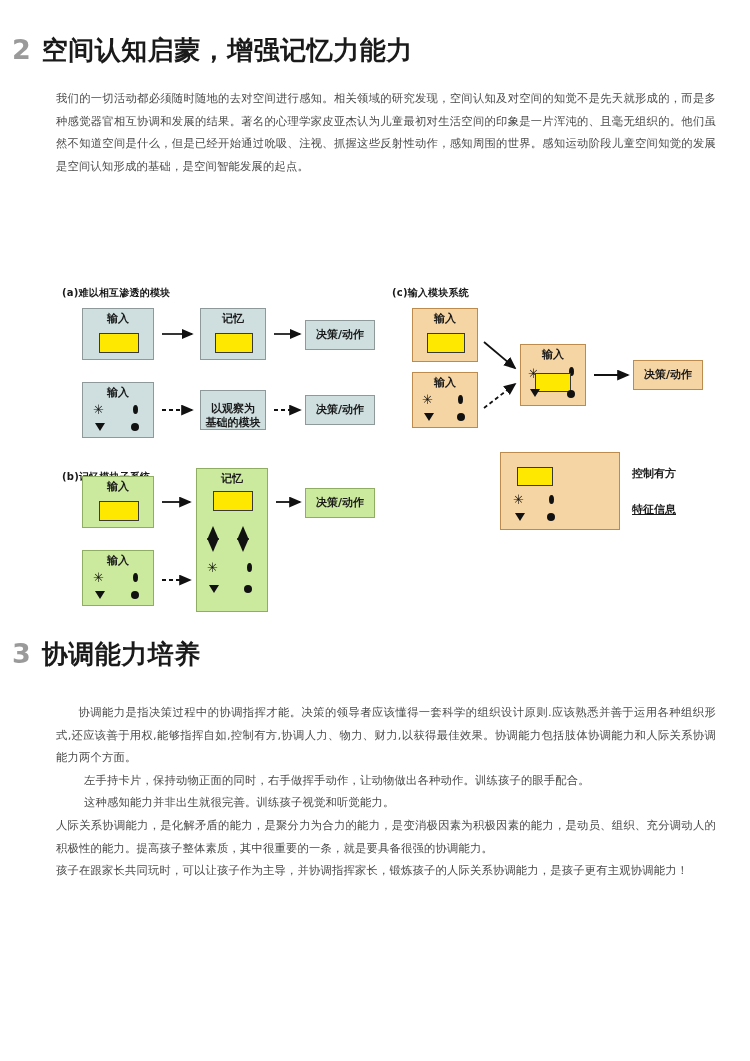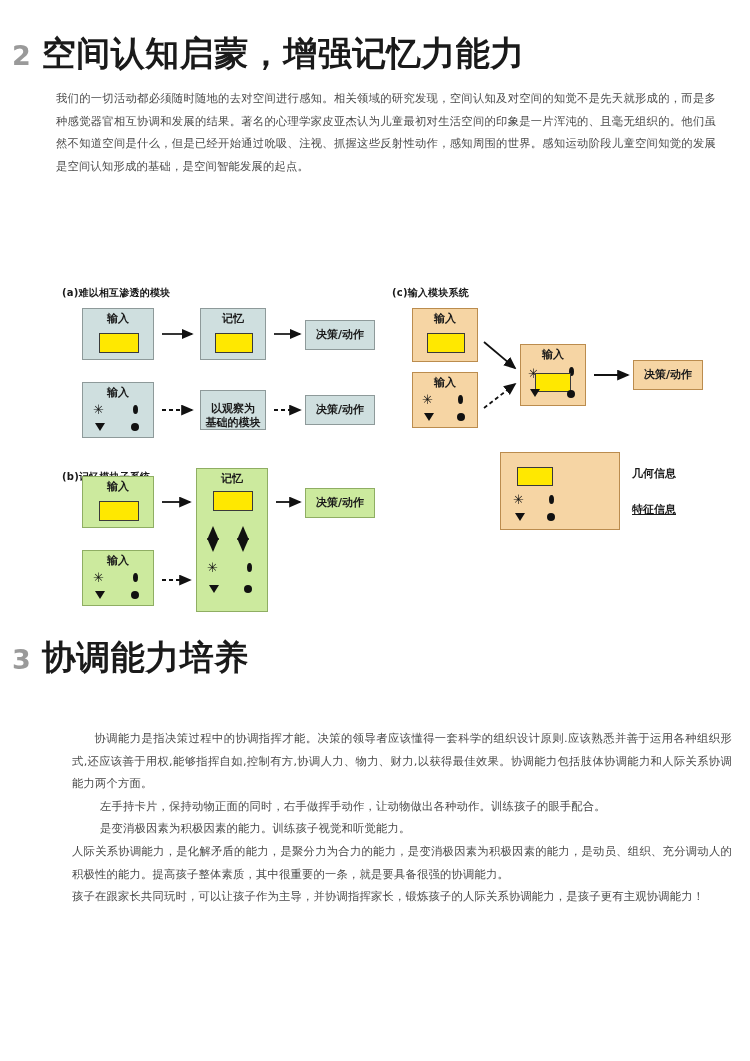--- a/index.html
+++ b/index.html
@@ -21,21 +21,21 @@
     padding-left: 12px;
   }
   .section-heading .num {
     font-size: 27px;
     font-weight: bold;
     color: #9a9a9a;
     margin-right: 11px;
     line-height: 1;
   }
   .section-heading .htext {
-    font-size: 34px;
+    font-size: 26px;
     font-weight: bold;
     color: #1a1a1a;
     line-height: 1;
     letter-spacing: 0.5px;
   }
   #heading-2 { position: absolute; top: 36px; left: 0; }
   #heading-3 { position: absolute; top: 640px; left: 0; }
 
   
   .prose {
@@ -46,21 +46,21 @@
     line-height: 22.6px;
     color: #4a4a4a;
     text-align: justify;
     letter-spacing: 0.2px;
   }
   .prose p { margin: 0; }
   .prose p.indent { text-indent: 2em; }
   .prose p.inset { padding-left: 28px; }
 
   #prose-1 { top: 88px; }
-  #prose-2 { top: 728px; margin-left: 16px; }
+  #prose-2 { top: 702px; }
 
   
   #figure {
     position: absolute;
     left: 0; top: 272px;
     width: 750px; height: 360px;
   }
   .fig-label {
     position: absolute;
     font-size: 10px;
@@ -222,21 +222,21 @@
     <div class="cap" style="margin-top:0;">决策/动作</div>
   </div>
 
   <div id="legend-box" style="left:500px; top:180px; width:120px; height:78px;">
     <div class="geo" style="left:16px; top:14px; width:36px; height:19px;"></div>
     <span class="glyph g-star" style="left:12px; top:40px;">✳</span>
     <span class="glyph g-oval" style="left:48px; top:42px;"></span>
     <span class="glyph g-tri" style="left:14px; top:60px;"></span>
     <span class="glyph g-circ" style="left:46px; top:60px;"></span>
   </div>
-  <div class="legend-text" style="left:632px; top:194px;">几何信息</div>
+  <div class="legend-text" style="left:632px; top:194px;">控制有方</div>
   <div class="legend-text" style="left:632px; top:230px;text-decoration:underline;">特征信息</div>
 
   <svg id="arrows" viewBox="0 0 750 360">
     <defs>
       <marker id="ah" markerWidth="7" markerHeight="7" refX="6" refY="3" orient="auto">
         <path d="M0,0 L7,3 L0,6 z" fill="#111"></path>
       </marker>
     </defs>
 
     <line x1="162" y1="62" x2="192" y2="62" stroke="#111" stroke-width="1.7" marker-end="url(#ah)"></line>
@@ -261,16 +261,16 @@
 </div>
 
 <div class="section-heading" id="heading-3">
   <span class="num">3</span>
   <span class="htext">协调能力培养</span>
 </div>
 
 <div class="prose" id="prose-2">
   <p class="indent">协调能力是指决策过程中的协调指挥才能。决策的领导者应该懂得一套科学的组织设计原则.应该熟悉并善于运用各种组织形式,还应该善于用权,能够指挥自如,控制有方,协调人力、物力、财力,以获得最佳效果。协调能力包括肢体协调能力和人际关系协调能力两个方面。</p>
   <p class="inset">左手持卡片，保持动物正面的同时，右手做挥手动作，让动物做出各种动作。训练孩子的眼手配合。</p>
-  <p class="inset">是变消极因素为积极因素的能力。训练孩子视觉和听觉能力。</p>
+  <p class="inset">这种感知能力并非出生就很完善。训练孩子视觉和听觉能力。</p>
   <p>人际关系协调能力，是化解矛盾的能力，是聚分力为合力的能力，是变消极因素为积极因素的能力，是动员、组织、充分调动人的积极性的能力。提高孩子整体素质，其中很重要的一条，就是要具备很强的协调能力。</p>
   <p>孩子在跟家长共同玩时，可以让孩子作为主导，并协调指挥家长，锻炼孩子的人际关系协调能力，是孩子更有主观协调能力！</p>
 </div>
 
 </body></html>

